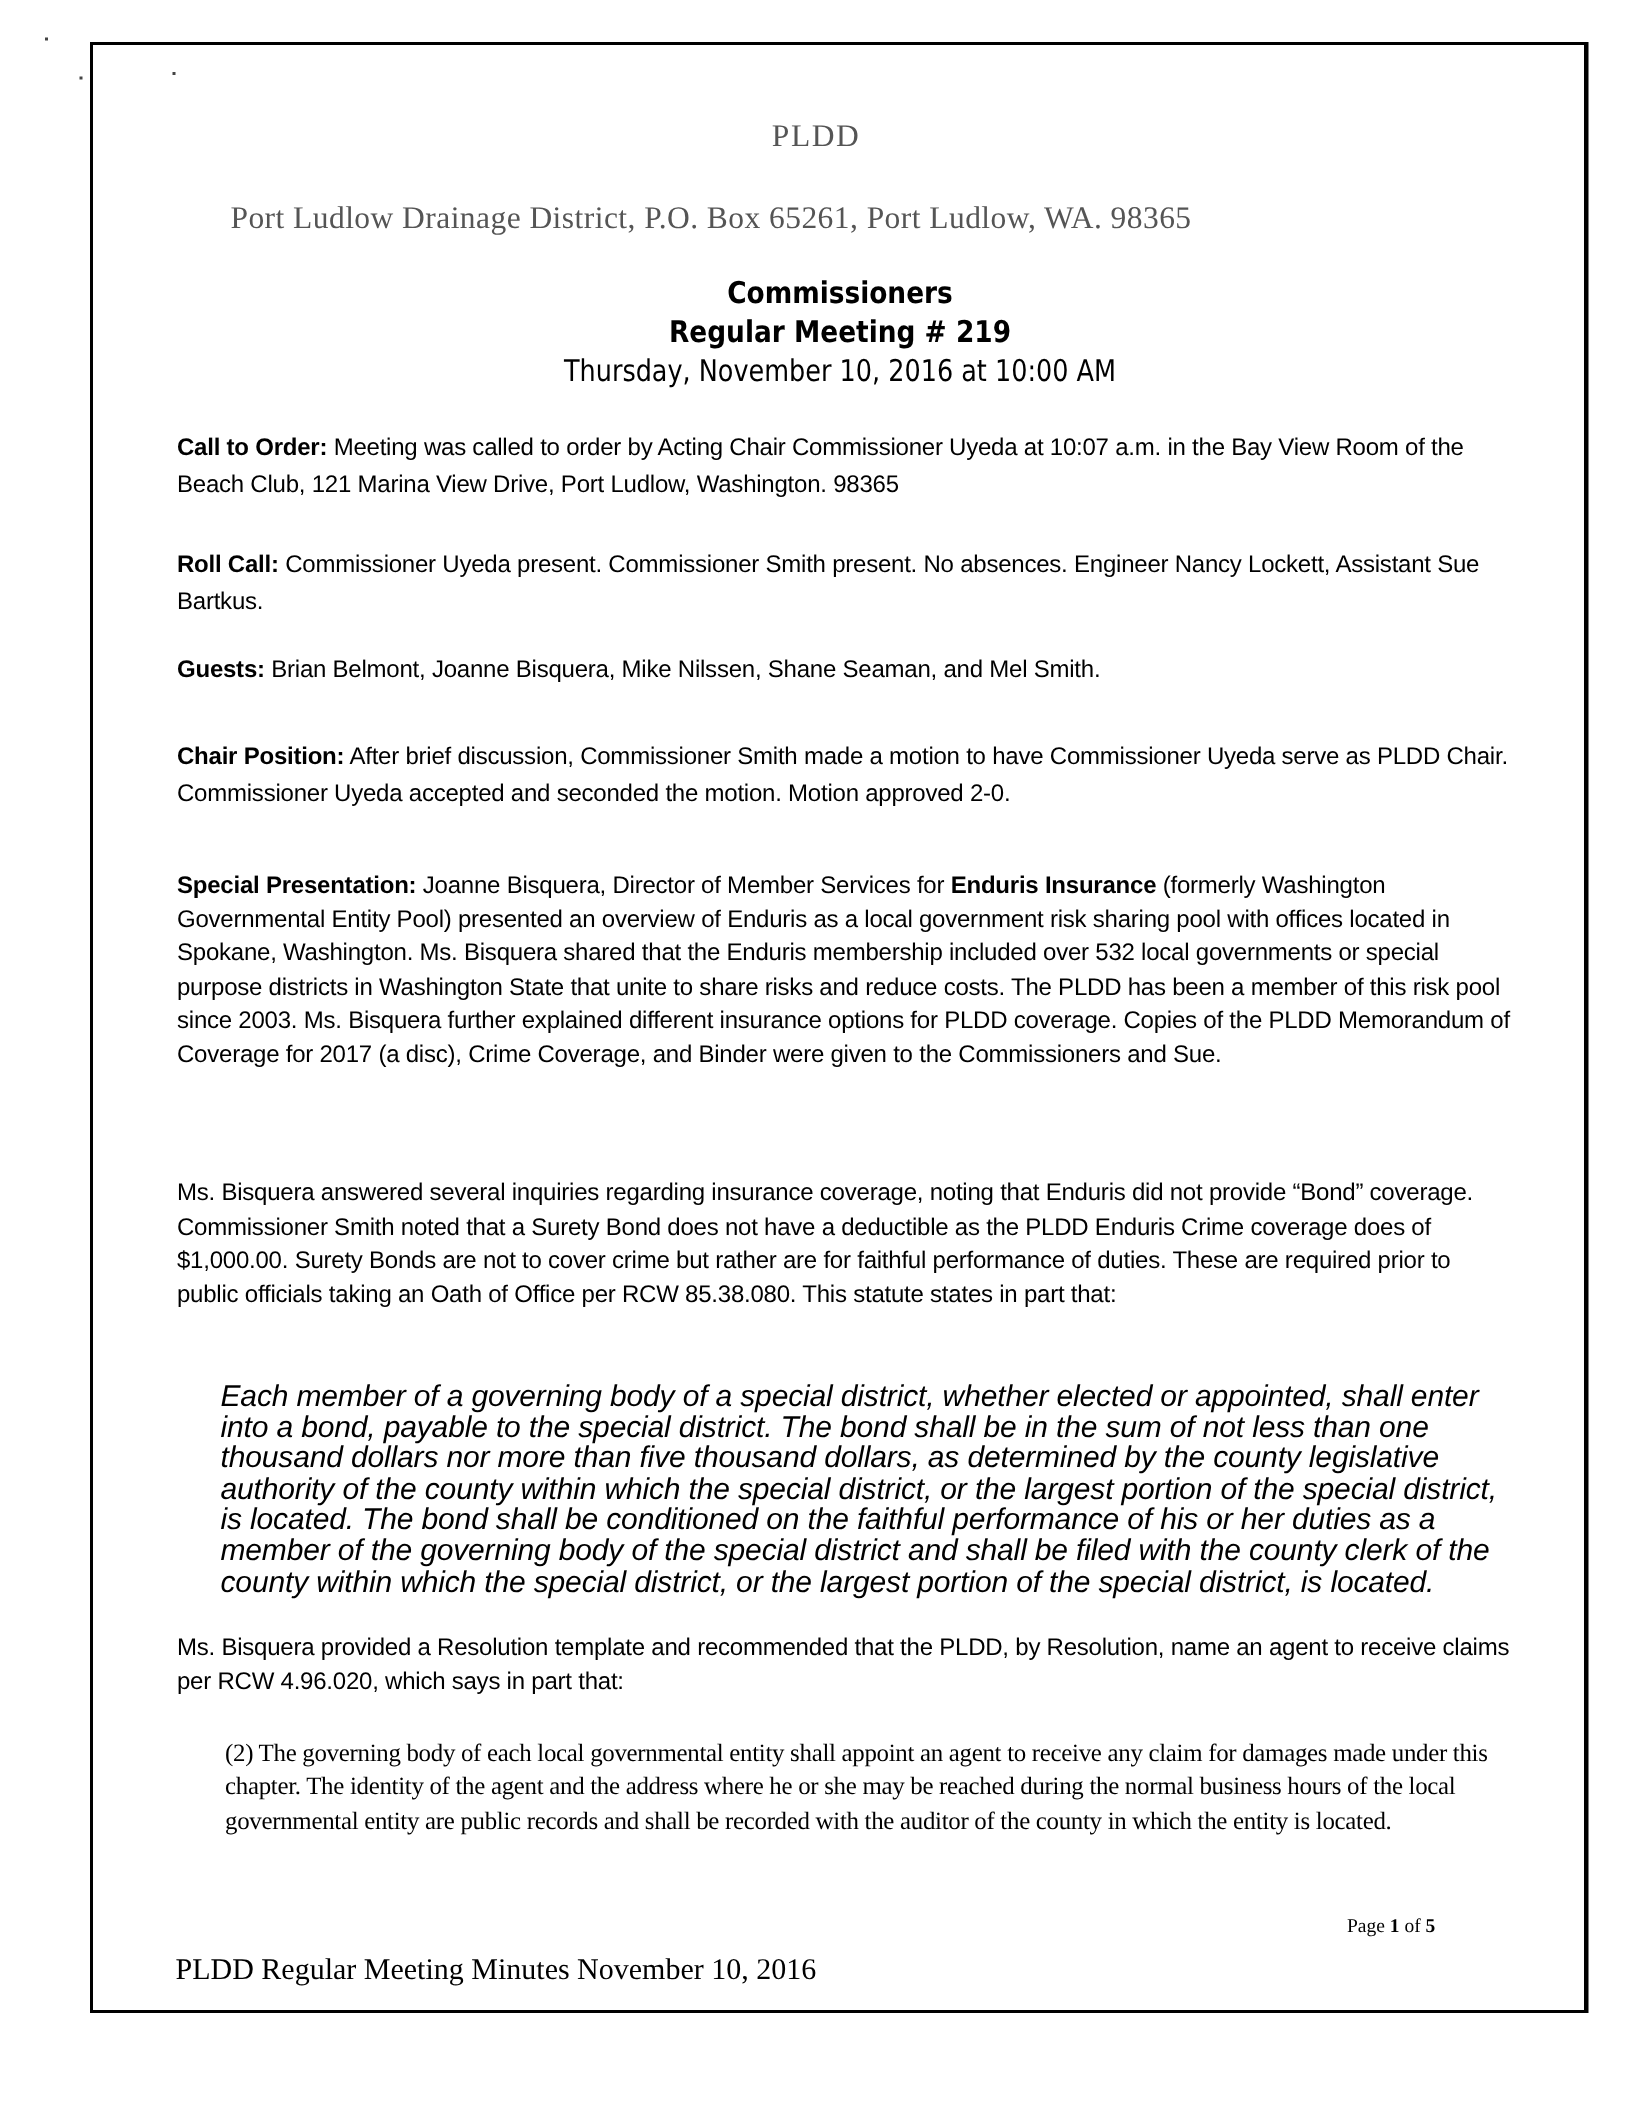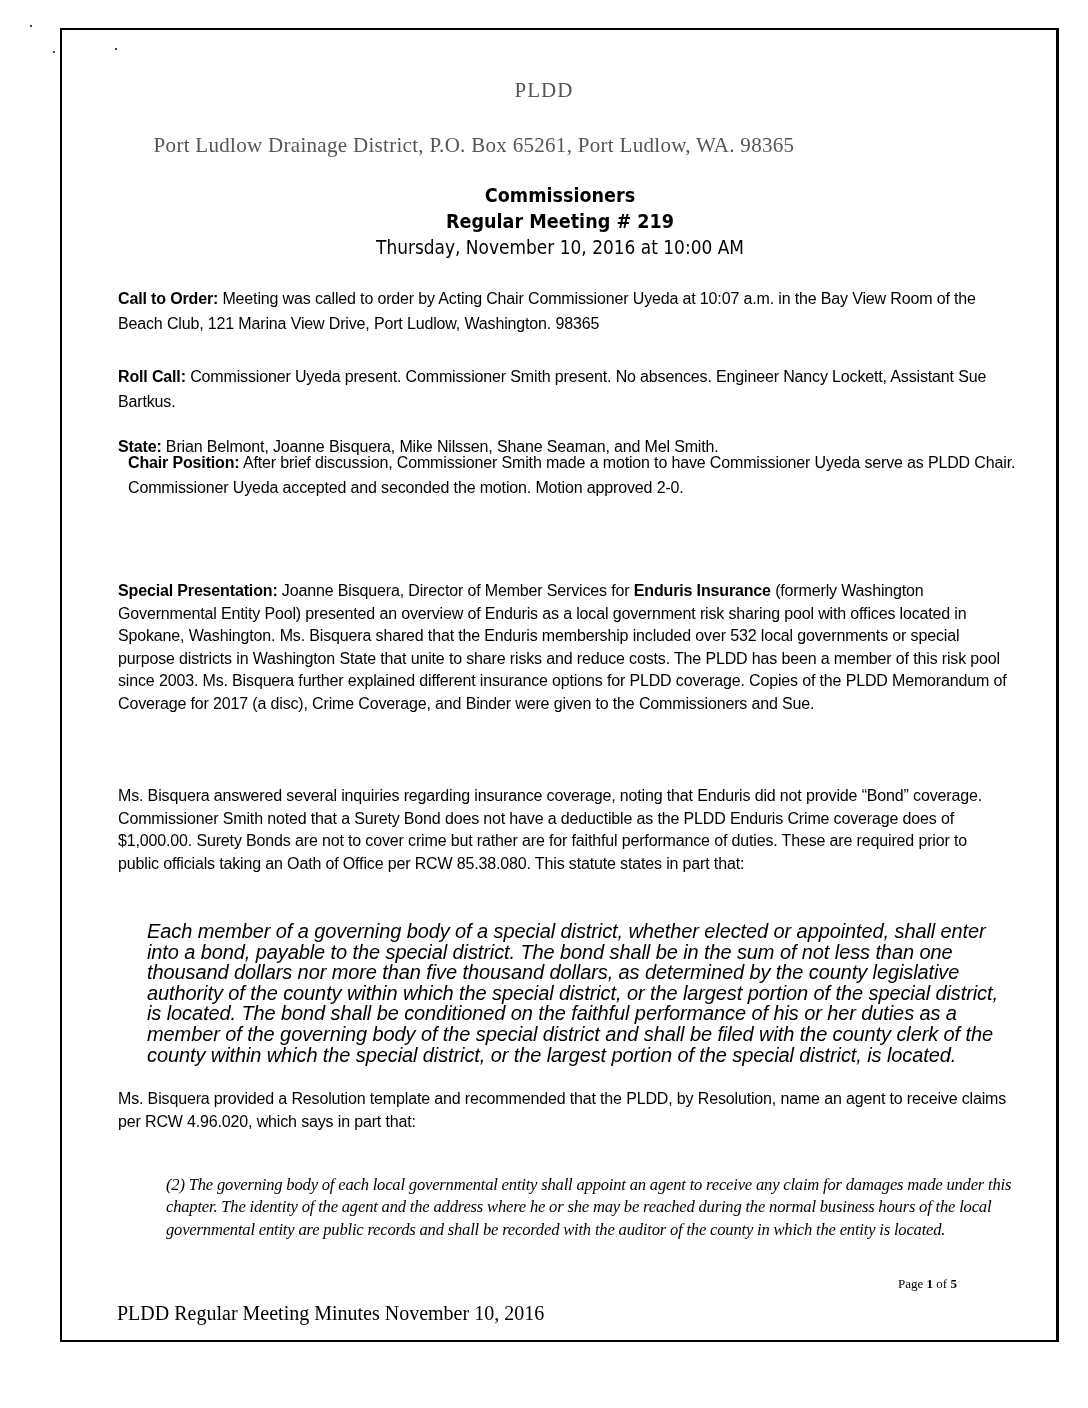--- a/index.html
+++ b/index.html
@@ -90,25 +90,24 @@
       line-height: 20.6px;
       letter-spacing: -0.1px;
       margin: 0;
     }
     .quote-serif {
       position: absolute;
       left: 150px;
       width: 860px;
       top: 1158px;
       font-family: "Liberation Serif", serif;
-      font-style: italic;
       font-size: 16.6px;
       line-height: 22.4px;
       letter-spacing: -0.2px;
-      margin: 16px;
+      margin: 0;
     }
     .page-number {
       position: absolute;
       left: 898px;
       top: 1276px;
       font-family: "Liberation Serif", serif;
       font-size: 13px;
     }
     .page-number .bold { font-weight: bold; }
     .footer-title {
@@ -140,23 +139,23 @@
 <div class="heading-block">
   <div class="h1">Commissioners</div>
   <div class="h1">Regular Meeting # 219</div>
   <div class="h2">Thursday, November 10, 2016 at 10:00 AM</div>
 </div>
 
 <p class="p" style="top:287px;"><span class="label">Call to Order:</span><span>  Meeting was called to order by Acting Chair Commissioner Uyeda at 10:07 a.m. in the Bay View Room of the Beach Club, 121 Marina View Drive, Port Ludlow, Washington.  98365</span></p>
 
 <p class="p" style="top:365px;"><span class="label">Roll Call:</span><span>  Commissioner Uyeda present.  Commissioner Smith present.  No absences.  Engineer Nancy Lockett, Assistant Sue Bartkus.</span></p>
 
-<p class="p" style="top:435px;"><span class="label">State:</span><span>  Brian Belmont, Joanne Bisquera, Mike Nilssen, Shane Seaman, and Mel Smith.</span></p>
+<p class="p" style="top:435px;"><span class="label">Guests:</span><span>  Brian Belmont, Joanne Bisquera, Mike Nilssen, Shane Seaman, and Mel Smith.</span></p>
 
-<p class="p" style="top:451px;margin-left:10px;"><span class="label">Chair Position:</span><span>  After brief discussion, Commissioner Smith made a motion to have Commissioner Uyeda serve as PLDD Chair.  Commissioner Uyeda accepted and seconded the motion.  Motion approved 2-0.</span></p>
+<p class="p" style="top:493px;"><span class="label">Chair Position:</span><span>  After brief discussion, Commissioner Smith made a motion to have Commissioner Uyeda serve as PLDD Chair.  Commissioner Uyeda accepted and seconded the motion.  Motion approved 2-0.</span></p>
 
 <p class="p" style="top:580px;line-height:22.6px;"><span class="label">Special Presentation:</span><span>  Joanne Bisquera, Director of Member Services for </span><span class="inline-bold">Enduris Insurance</span><span> (formerly Washington Governmental Entity Pool) presented an overview of Enduris as a local government risk sharing pool with offices located in Spokane, Washington.  Ms. Bisquera shared that the Enduris membership included over 532 local governments or special purpose districts in Washington State that unite to share risks and reduce costs.  The PLDD has been a member of this risk pool since 2003.  Ms. Bisquera further explained different insurance options for PLDD coverage.  Copies of the PLDD Memorandum of Coverage for 2017 (a disc), Crime Coverage, and Binder were given to the Commissioners and Sue.</span></p>
 
 <p class="p" style="top:785px;line-height:22.6px;"><span>Ms. Bisquera answered several inquiries regarding insurance coverage, noting that Enduris did not provide “Bond” coverage.  Commissioner Smith noted that a Surety Bond does not have a deductible as the PLDD Enduris Crime coverage does of $1,000.00.  Surety Bonds are not to cover crime but rather are for faithful performance of duties.  These are required prior to public officials taking an Oath of Office per RCW 85.38.080.  This statute states in part that:</span></p>
 
 <p class="quote-sans">Each member of a governing body of a special district, whether elected or appointed, shall enter into a bond, payable to the special district. The bond shall be in the sum of not less than one thousand dollars nor more than five thousand dollars, as determined by the county legislative authority of the county within which the special district, or the largest portion of the special district, is located. The bond shall be conditioned on the faithful performance of his or her duties as a member of the governing body of the special district and shall be filed with the county clerk of the county within which the special district, or the largest portion of the special district, is located.</p>
 
 <p class="p" style="top:1088px;line-height:22.6px;"><span>Ms. Bisquera provided a Resolution template and recommended that the PLDD, by Resolution, name an agent to receive claims per RCW 4.96.020, which says in part that:</span></p>
 
 <p class="quote-serif">(2) The governing body of each local governmental entity shall appoint an agent to receive any claim for damages made under this chapter. The identity of the agent and the address where he or she may be reached during the normal business hours of the local governmental entity are public records and shall be recorded with the auditor of the county in which the entity is located.</p>

